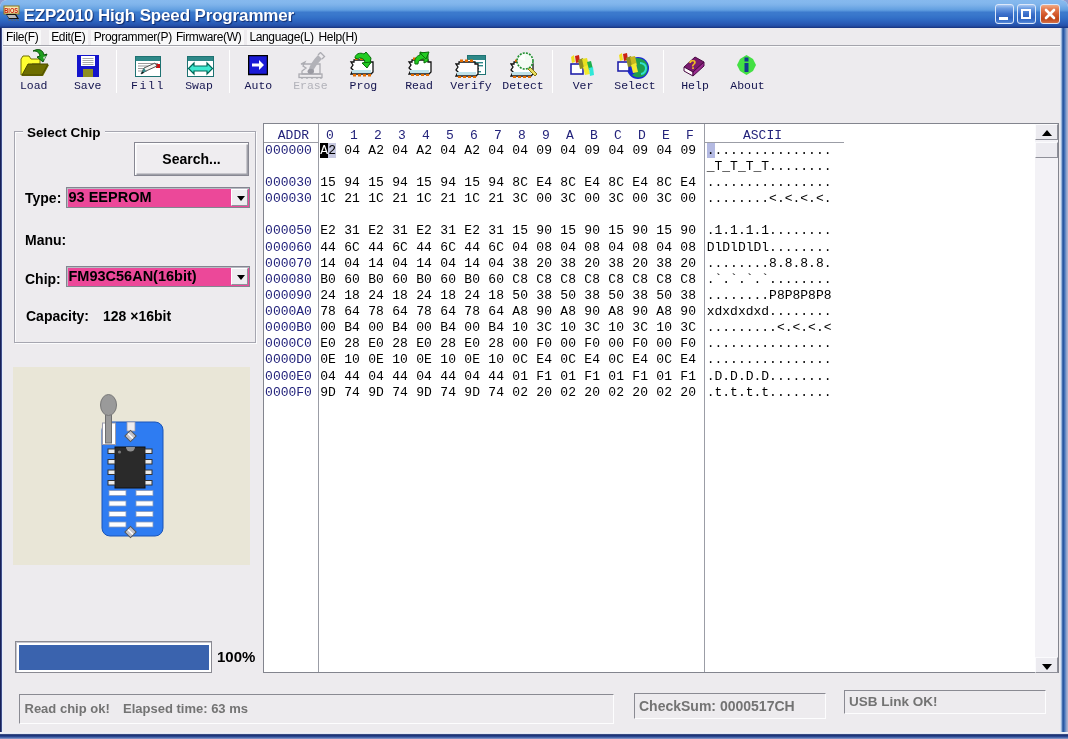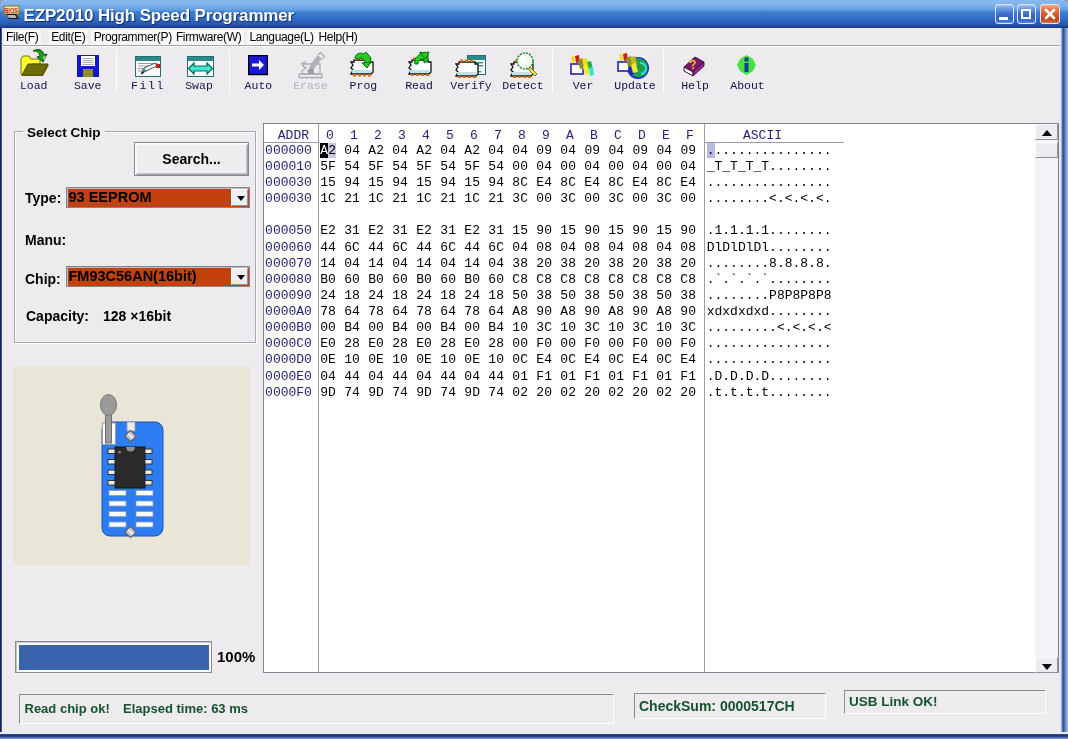--- a/index.html
+++ b/index.html
@@ -17,21 +17,21 @@
 #mdiv{left:0;top:45.2px;width:1063px;height:1.2px;background:#A4A4AC}
 #mdiv2{left:0;top:46.4px;width:1063px;height:1px;background:#FAFAFB}
 
 .tlbl{position:absolute;top:78.5px;font-family:"Liberation Mono",monospace;font-size:11.5px;color:#13134E;transform:translateX(-50%);white-space:pre}
 .tsep{position:absolute;top:50px;height:43px;width:1px;background:#9EA0A8;border-right:1px solid #fff}
 
 #grp{left:14px;top:131px;width:241.5px;height:212px;border:1px solid #A6A6B0;box-shadow:inset 1px 1px 0 #FCFCFD,1px 1px 0 #FCFCFD}
 #grptitle{left:23px;top:124.5px;background:#EDEBEE;padding:0 4px;font-size:13.5px;font-weight:bold;color:#000}
 #searchbtn{left:134px;top:142px;width:115px;height:34px;background:#EFEDF0;border:1px solid #878792;box-shadow:inset 1.5px 1.5px 0 #fff,inset -1.5px -1.5px 0 #9FA0A8;font-size:14px;font-weight:bold;text-align:center;line-height:32px}
 .flabel{position:absolute;font-size:14px;font-weight:bold;color:#000}
-.combo{position:absolute;left:66px;width:184px;height:21px;background:#c2410c;border:1px solid #838590;box-shadow:inset 1px 1px 0 #B9BBC4;}
+.combo{position:absolute;left:66px;width:184px;height:21px;background:#ec4899;border:1px solid #838590;box-shadow:inset 1px 1px 0 #B9BBC4;}
 .combo .ct{position:absolute;left:1.5px;top:1px;font-size:14.5px;font-weight:bold;white-space:pre}
 .combo .cb{position:absolute;right:1px;top:1px;width:17px;height:17px;background:#EEEDF1;border-right:1.5px solid #90919B;border-bottom:1.5px solid #90919B;border-top:1px solid #fff;border-left:1px solid #fff}
 .combo .cb:after{content:"";position:absolute;left:4.5px;top:6px;border:4px solid transparent;border-top:5px solid #000}
 
 #imgbox{left:13px;top:367px;width:237px;height:198px;background:#E9E6D7}
 
 #pbar{left:15px;top:641px;width:197px;height:32px;border:1px solid #8A8A92;background:#fff;box-shadow:inset 1px 1px 0 #C5C5CE}
 #pfill{position:absolute;left:2.5px;top:2.5px;right:2.5px;bottom:2.5px;background:#3A63AE}
 #pct{left:217px;top:648px;font-size:15px;font-weight:bold}
 
@@ -44,21 +44,21 @@
 .hd{position:absolute;color:#23237B}
 .hrow .asc{position:absolute;left:442.7px}
 .sA{background:#000;color:#fff}
 .s2{background:#C6C8E0}
 .sC{background:#B4BAE2}
 
 #sbar{position:absolute;right:0;top:0;width:23px;height:548px;background:#F3F2F6}
 .sbtn{position:absolute;left:0;width:23px;height:16px;background:#ECEBF0;border-top:1px solid #FBFBFD;border-left:1px solid #FBFBFD;border-right:1.5px solid #8F9099;border-bottom:1.5px solid #8F9099}
 .sbtn svg{position:absolute;left:5px;top:4px}
 
-.sbox{position:absolute;border:1px solid;border-color:#8A8A92 #FDFDFE #FDFDFE #8A8A92;font-size:14px;font-weight:bold;color:#14532d;white-space:pre}
+.sbox{position:absolute;border:1px solid;border-color:#8A8A92 #FDFDFE #FDFDFE #8A8A92;font-size:14px;font-weight:bold;color:#737373;white-space:pre}
 
 #bleft{left:0;top:28px;width:3px;height:704px;background:linear-gradient(90deg,#161E50 0%,#1B2768 45%,#AFC4F0 65%,#EAF2FE 85%,#EDEBEE 100%)}
 #bright{left:1060px;top:28px;width:8px;height:704px;background:linear-gradient(90deg,#EAF0F8 0%,#C2D2EA 14%,#4F7AB8 28%,#24509A 40%,#3A68B0 52%,#5E86C4 66%,#8CA0CC 80%,#ABB1CD 92%,#ABB1CD 100%)}
 #bbot{left:0;top:732px;width:1068px;height:7px;background:linear-gradient(180deg,#F2F2F6 0%,#E4E8F2 22%,#1B3070 38%,#1E367E 58%,#3E5FA8 75%,#7C8CC0 92%,#98A2C8 100%)}
 </style></head>
 <body>
 <div id="win">
 <div id="title" class="abs">
 <svg class="abs" style="left:3px;top:5px" width="18" height="17" viewBox="0 0 18 17">
         <rect x="1" y="1" width="15" height="8" fill="#F4E8B0" stroke="#8A7820" stroke-width="1"></rect>
@@ -252,21 +252,21 @@
 <div class="tlbl" style="left:87.7px">Save</div>
 <div class="tlbl" style="left:148.1px;letter-spacing:1.6px">Fill</div>
 <div class="tlbl" style="left:199px">Swap</div>
 <div class="tlbl" style="left:258.4px">Auto</div>
 <div class="tlbl" style="left:310.4px;color:#B2B2BA">Erase</div>
 <div class="tlbl" style="left:363.4px">Prog</div>
 <div class="tlbl" style="left:419px">Read</div>
 <div class="tlbl" style="left:471px">Verify</div>
 <div class="tlbl" style="left:523px">Detect</div>
 <div class="tlbl" style="left:583px">Ver</div>
-<div class="tlbl" style="left:635px">Update</div>
+<div class="tlbl" style="left:635px">Select</div>
 <div class="tlbl" style="left:695px">Help</div>
 <div class="tlbl" style="left:747.5px">About</div>
 
 <div class="tsep" style="left:116px"></div>
     <div class="tsep" style="left:228.7px"></div>
     <div class="tsep" style="left:552px"></div>
     <div class="tsep" style="left:663px"></div>
 <div id="grp" class="abs"></div>
 <div id="grptitle" class="abs">Select Chip</div>
 <div id="searchbtn" class="abs">Search...</div>
@@ -326,21 +326,21 @@
       <div id="pfill"></div>
     </div>
 <div id="pct" class="abs">100%</div>
 <div id="hex" class="abs">
 <div class="vl" style="left:54px"></div>
 <div class="vl" style="left:440px"></div>
 <div class="hl" style="left:0;width:54px"></div>
 <div class="hl" style="left:440px;width:140px"></div>
 <div class="hrow" style="top:4.4px"><span class="ad" style="position:absolute;left:13.8px">ADDR</span><span class="hd" style="left:61.9px">0</span><span class="hd" style="left:85.9px">1</span><span class="hd" style="left:109.9px">2</span><span class="hd" style="left:133.9px">3</span><span class="hd" style="left:157.9px">4</span><span class="hd" style="left:181.9px">5</span><span class="hd" style="left:205.9px">6</span><span class="hd" style="left:229.9px">7</span><span class="hd" style="left:253.9px">8</span><span class="hd" style="left:277.9px">9</span><span class="hd" style="left:301.9px">A</span><span class="hd" style="left:325.9px">B</span><span class="hd" style="left:349.9px">C</span><span class="hd" style="left:373.9px">D</span><span class="hd" style="left:397.9px">E</span><span class="hd" style="left:421.9px">F</span><span class="hd" style="left:479px">ASCII</span></div>
 <div class="hrow" style="top:18.7px"><span class="bl"><span class="ad">000000</span> <span class="sA">A</span><span class="s2">2</span> 04 A2 04 A2 04 A2 04 04 09 04 09 04 09 04 09</span><span class="asc"><span class="sC">.</span>...............</span></div>
-<div class="hrow" style="top:34.8px"><span class="bl"><span class="ad">000010</span> 5F 54 5F 54 5F 54 5F 54 00 04 00 04 00 04 00 04</span><span class="asc">_T_T_T_T........</span></div>
+<div class="hrow" style="top:34.8px"><span class="asc">_T_T_T_T........</span></div>
 <div class="hrow" style="top:51.0px"><span class="bl"><span class="ad">000030</span> 15 94 15 94 15 94 15 94 8C E4 8C E4 8C E4 8C E4</span><span class="asc">................</span></div>
 <div class="hrow" style="top:67.1px"><span class="bl"><span class="ad">000030</span> 1C 21 1C 21 1C 21 1C 21 3C 00 3C 00 3C 00 3C 00</span><span class="asc">........&lt;.&lt;.&lt;.&lt;.</span></div>
 <div class="hrow" style="top:99.3px"><span class="bl"><span class="ad">000050</span> E2 31 E2 31 E2 31 E2 31 15 90 15 90 15 90 15 90</span><span class="asc">.1.1.1.1........</span></div>
 <div class="hrow" style="top:115.5px"><span class="bl"><span class="ad">000060</span> 44 6C 44 6C 44 6C 44 6C 04 08 04 08 04 08 04 08</span><span class="asc">DlDlDlDl........</span></div>
 <div class="hrow" style="top:131.6px"><span class="bl"><span class="ad">000070</span> 14 04 14 04 14 04 14 04 38 20 38 20 38 20 38 20</span><span class="asc">........8.8.8.8.</span></div>
 <div class="hrow" style="top:147.7px"><span class="bl"><span class="ad">000080</span> B0 60 B0 60 B0 60 B0 60 C8 C8 C8 C8 C8 C8 C8 C8</span><span class="asc">.`.`.`.`........</span></div>
 <div class="hrow" style="top:163.9px"><span class="bl"><span class="ad">000090</span> 24 18 24 18 24 18 24 18 50 38 50 38 50 38 50 38</span><span class="asc">........P8P8P8P8</span></div>
 <div class="hrow" style="top:180.0px"><span class="bl"><span class="ad">0000A0</span> 78 64 78 64 78 64 78 64 A8 90 A8 90 A8 90 A8 90</span><span class="asc">xdxdxdxd........</span></div>
 <div class="hrow" style="top:196.1px"><span class="bl"><span class="ad">0000B0</span> 00 B4 00 B4 00 B4 00 B4 10 3C 10 3C 10 3C 10 3C</span><span class="asc">.........&lt;.&lt;.&lt;.&lt;</span></div>
 <div class="hrow" style="top:212.3px"><span class="bl"><span class="ad">0000C0</span> E0 28 E0 28 E0 28 E0 28 00 F0 00 F0 00 F0 00 F0</span><span class="asc">................</span></div>

